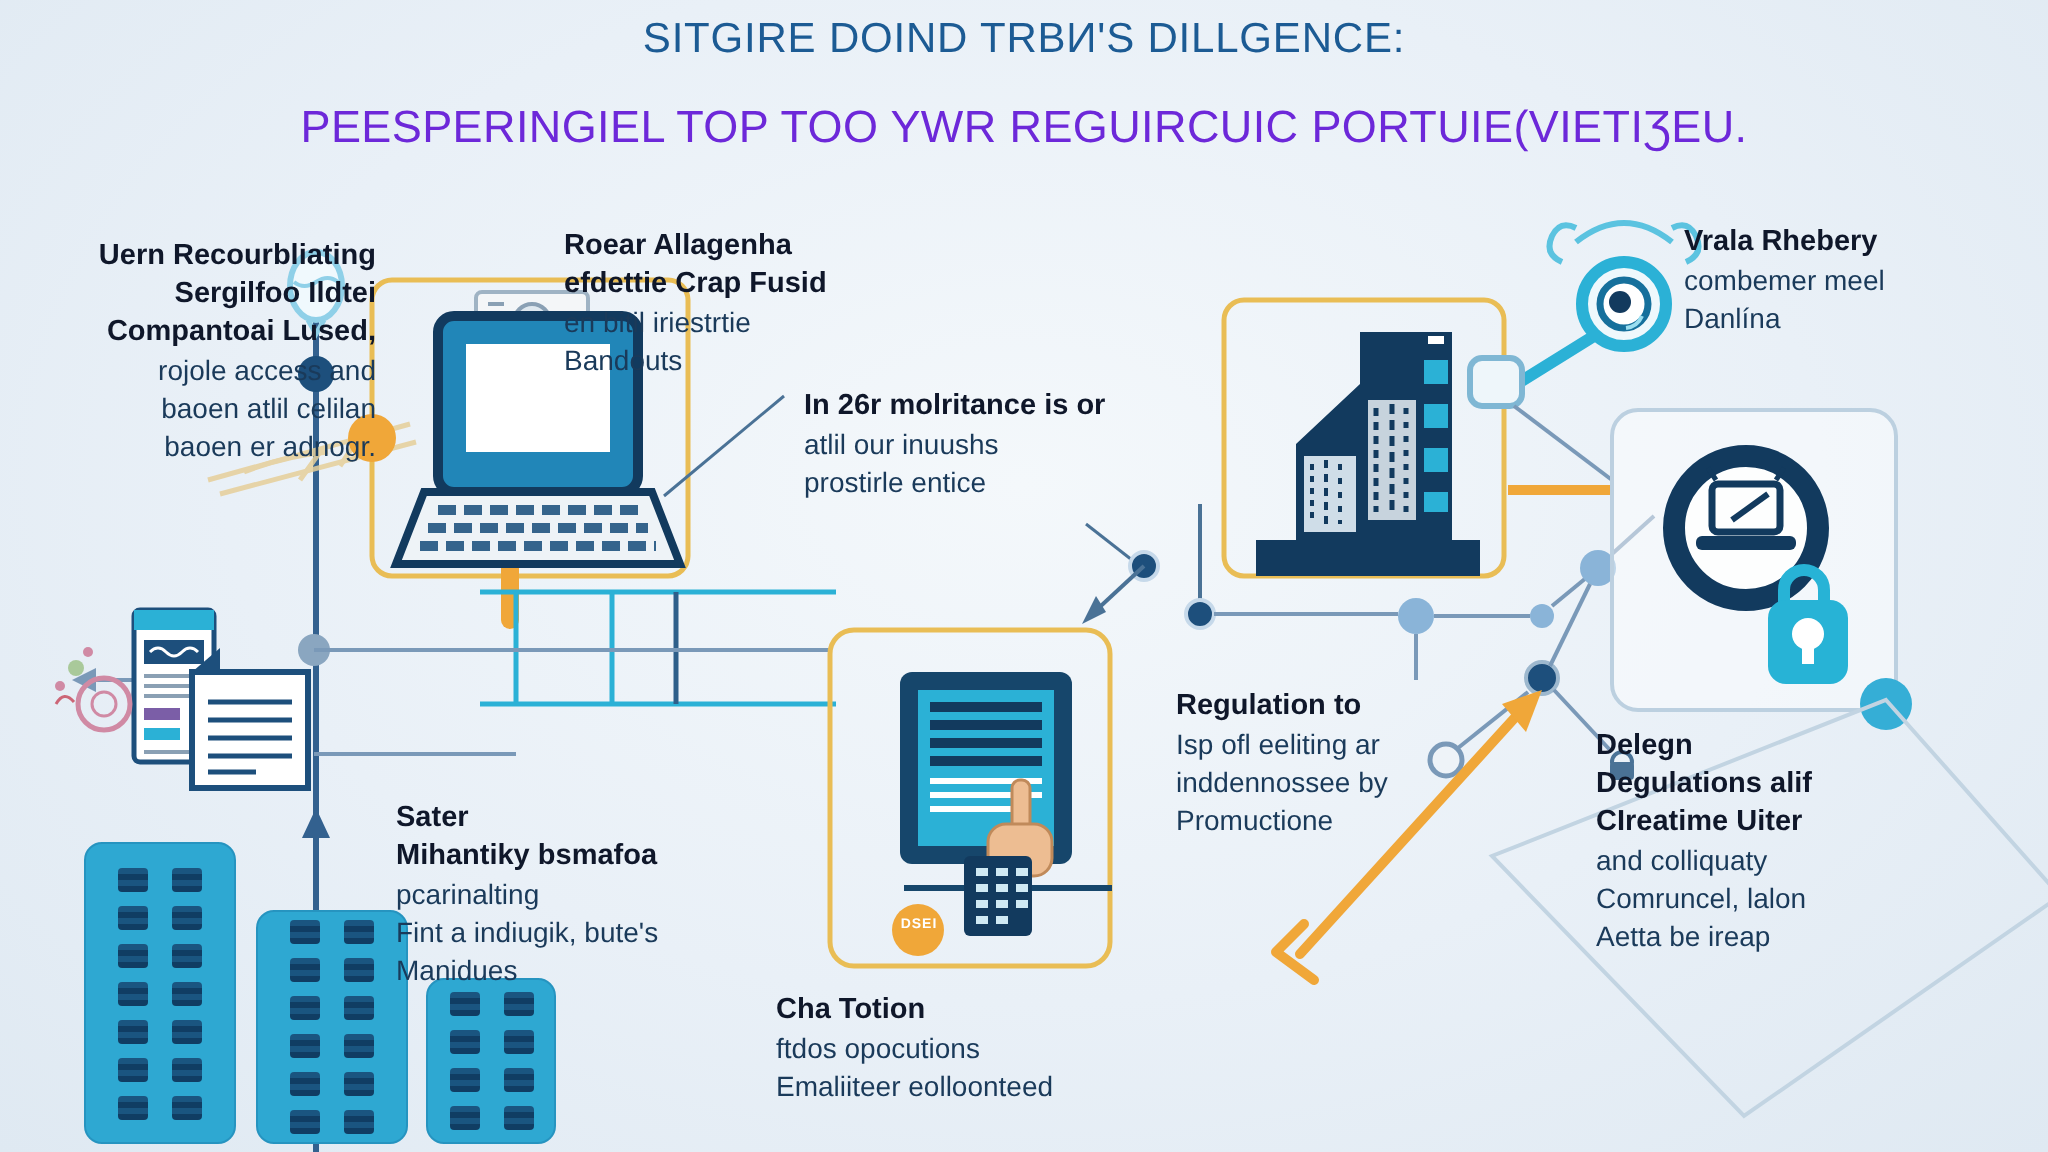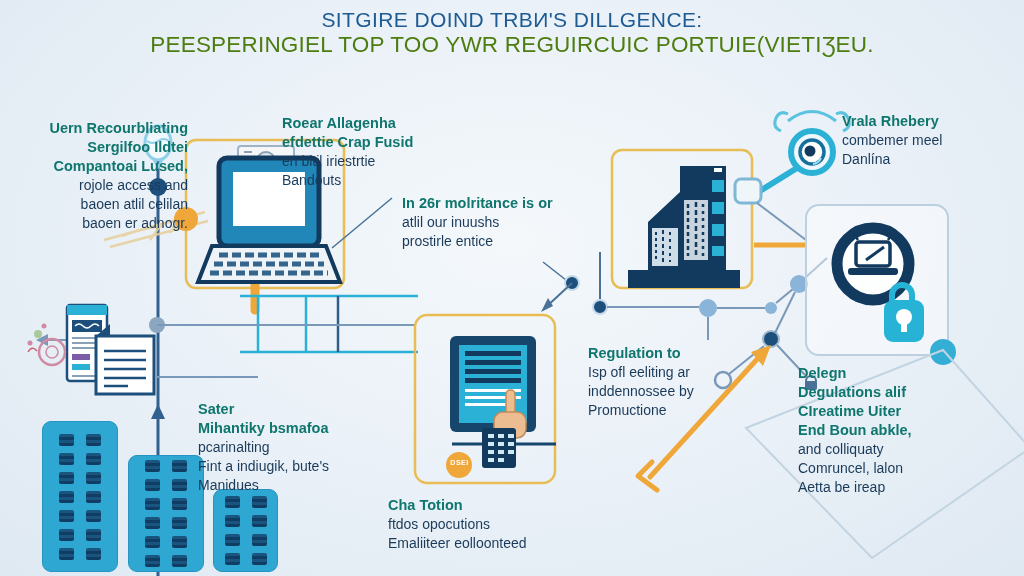--- a/index.html
+++ b/index.html
@@ -4,24 +4,24 @@
 <style>
   html,body{margin:0;padding:0}
   body{
     width:1024px;height:576px;position:relative;overflow:hidden;
     background:radial-gradient(ellipse at 50% 42%, #f4f8fb 0%, #e9f0f7 55%, #dfe9f2 100%);
     font-family:"Liberation Sans", sans-serif;
   }
   svg.layer{position:absolute;left:0;top:0;z-index:1}
   .title{position:absolute;top:8px;left:0;width:100%;text-align:center;color:#1c5b94;font-weight:normal;z-index:5}
   .t1{font-size:21px;letter-spacing:.4px}
-  .t2{font-size:22.5px;letter-spacing:.2px;margin-top:0;color:#4d7c0f}
+  .t2{font-size:22.5px;letter-spacing:.2px;margin-top:19px;color:#6d28d9}
   .tb{position:absolute;color:#1a3a5a;font-size:14px;line-height:19px;z-index:5}
   .tb div{white-space:nowrap}
-  .tb .b{font-weight:bold;color:#0f766e;font-size:14.5px}
+  .tb .b{font-weight:bold;color:#0f172a;font-size:14.5px}
   .ctr{text-align:left}
   .rgt{text-align:right}
   .bar{position:absolute;background:#2ea8d2;border:1px solid #2694c0;border-radius:9px;z-index:4;
        display:grid;grid-template-columns:repeat(2,15px);gap:7px 12px;justify-content:center;align-content:center}
   .glyph{width:15px;height:12px;border-radius:2px;
        background:repeating-linear-gradient(180deg,#1a5580 0 3px,#103d63 3px 6px)}
   .badge-label{position:absolute;left:441px;top:459px;width:37px;text-align:center;color:#fff;
        font-size:7px;font-weight:bold;letter-spacing:.5px;z-index:6}
 </style>
 </head>
@@ -281,21 +281,20 @@
   <div class="b">Regulation to</div>
   <div>Isp ofl eeliting ar</div>
   <div>inddennossee by</div>
   <div>Promuctione</div>
 </div>
 
 <div class="tb ctr" style="left:798px;top:364px;width:162px">
   <div class="b">Delegn</div>
   <div class="b">Degulations alif</div>
   <div class="b">CIreatime Uiter</div>
-  <div class="b">End Boun abkle,</div>
   <div>and colliquaty</div>
   <div>Comruncel, lalon</div>
   <div>Aetta be ireap</div>
 </div>
 
 <div class="tb ctr" style="left:198px;top:400px;width:200px">
   <div class="b">Sater</div>
   <div class="b">Mihantiky bsmafoa</div>
   <div>pcarinalting</div>
   <div>Fint a indiugik, bute's</div>

